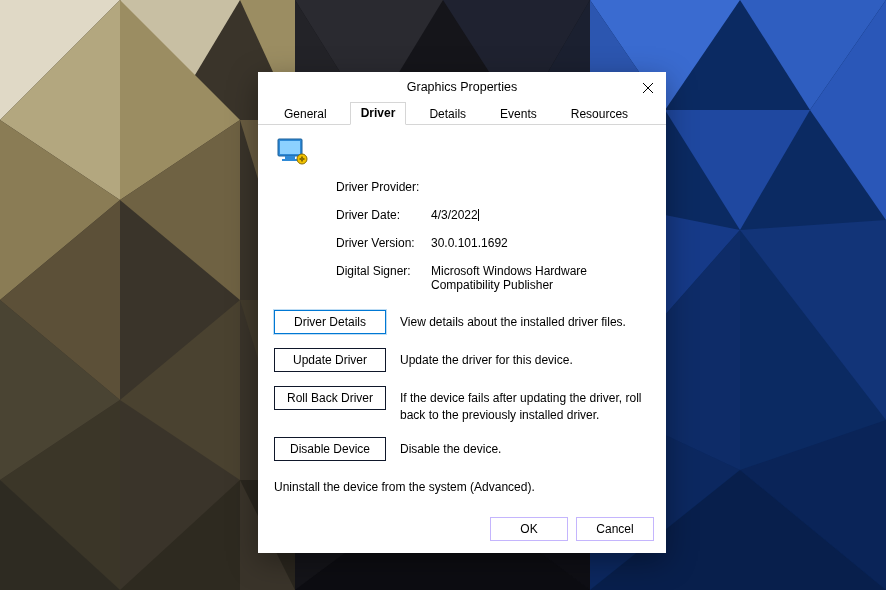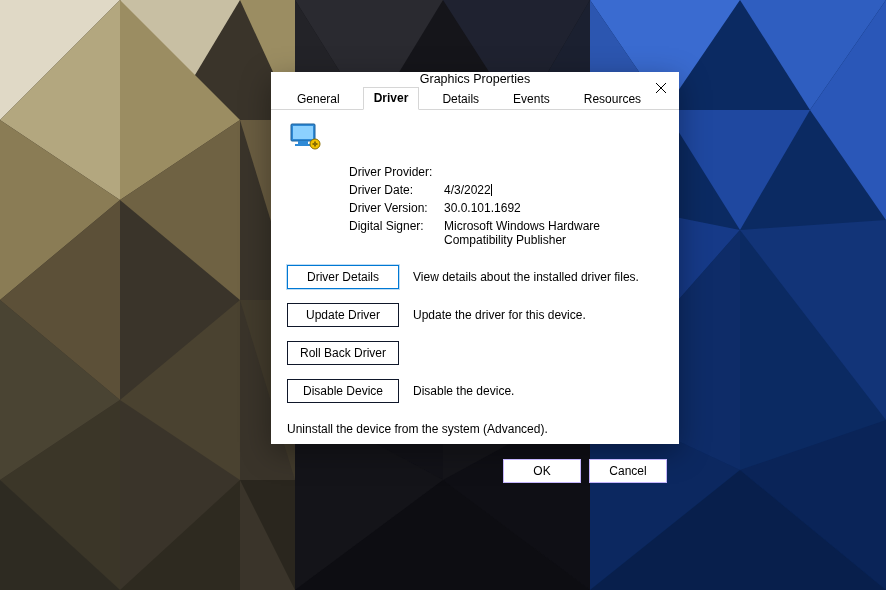--- a/index.html
+++ b/index.html
@@ -14,24 +14,24 @@
   }
   
   .bg {
     position: absolute;
     inset: 0;
     z-index: 0;
   }
   
   .dialog {
     position: absolute;
-    left: 271px;
+    left: 258px;
     top: 72px;
     width: 408px;
-    height: 372px;
+    height: 481px;
     background: #fff;
     box-shadow: 0 8px 28px rgba(0,0,0,0.35);
     display: flex;
     flex-direction: column;
     z-index: 1;
   }
   .titlebar {
     height: 33px;
     display: flex;
     align-items: center;
@@ -85,21 +85,21 @@
   }
   .device-icon {
     margin: 2px 0 10px 2px;
     width: 34px;
     height: 30px;
   }
   .info-grid {
     margin-left: 62px;
     display: grid;
     grid-template-columns: 95px 1fr;
-    row-gap: 4px;
+    row-gap: 14px;
     font-size: 12px;
     margin-bottom: 18px;
   }
   .info-label { color: #000; }
   .info-value { color: #000; }
   .action-row {
     display: flex;
     align-items: flex-start;
     gap: 14px;
     margin-bottom: 14px;
@@ -250,20 +250,21 @@
     <div class="action-row">
       <button class="highlighted">Driver Details</button>
       <div class="desc">View details about the installed driver files.</div>
     </div>
     <div class="action-row">
       <button>Update Driver</button>
       <div class="desc">Update the driver for this device.</div>
     </div>
     <div class="action-row">
       <button>Roll Back Driver</button>
+      <div class="desc">If the device fails after updating the driver, roll back to the previously installed driver.</div>
     </div>
     <div class="action-row">
       <button>Disable Device</button>
       <div class="desc">Disable the device.</div>
     </div>
     <div class="action-row">
       <div class="desc">Uninstall the device from the system (Advanced).</div>
     </div>
 
   </div>

